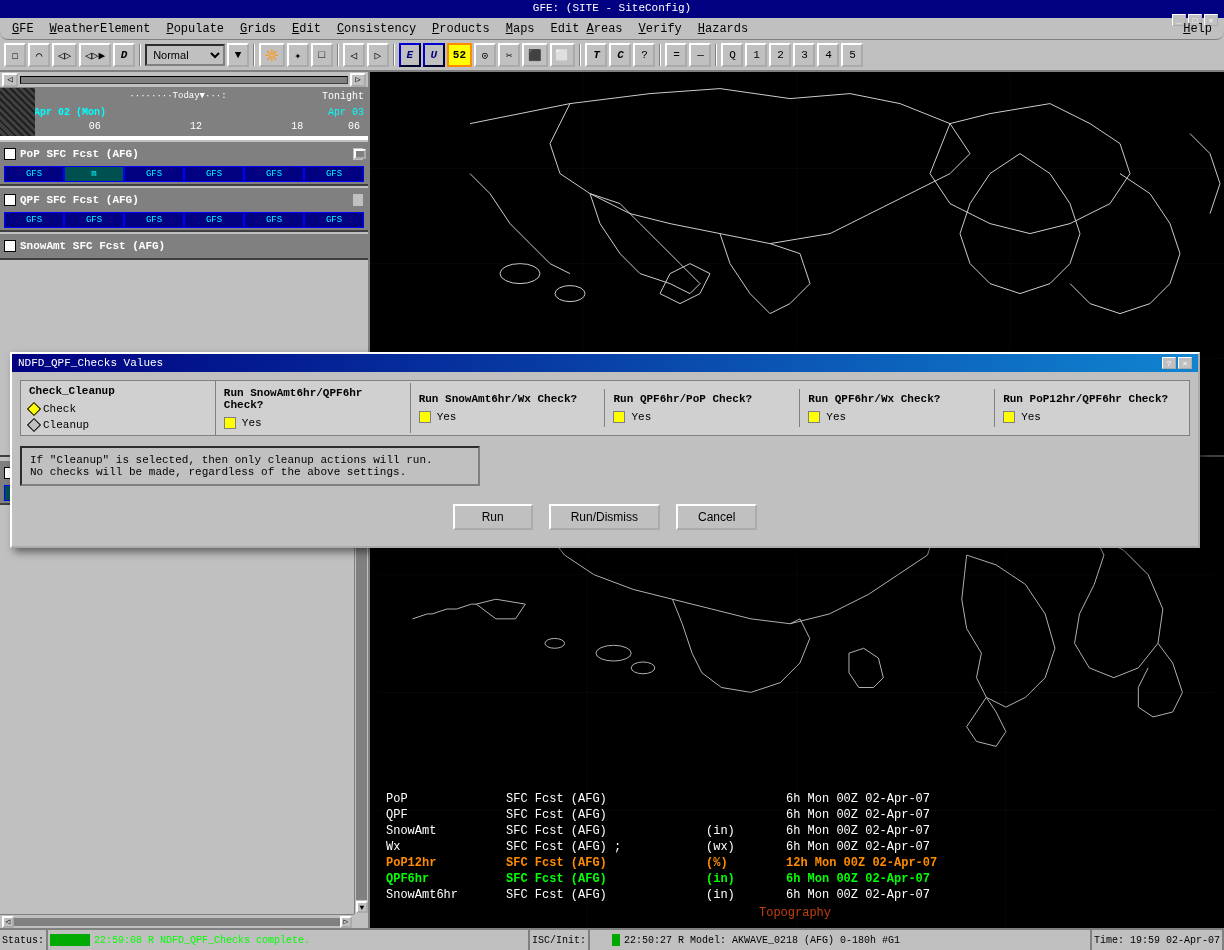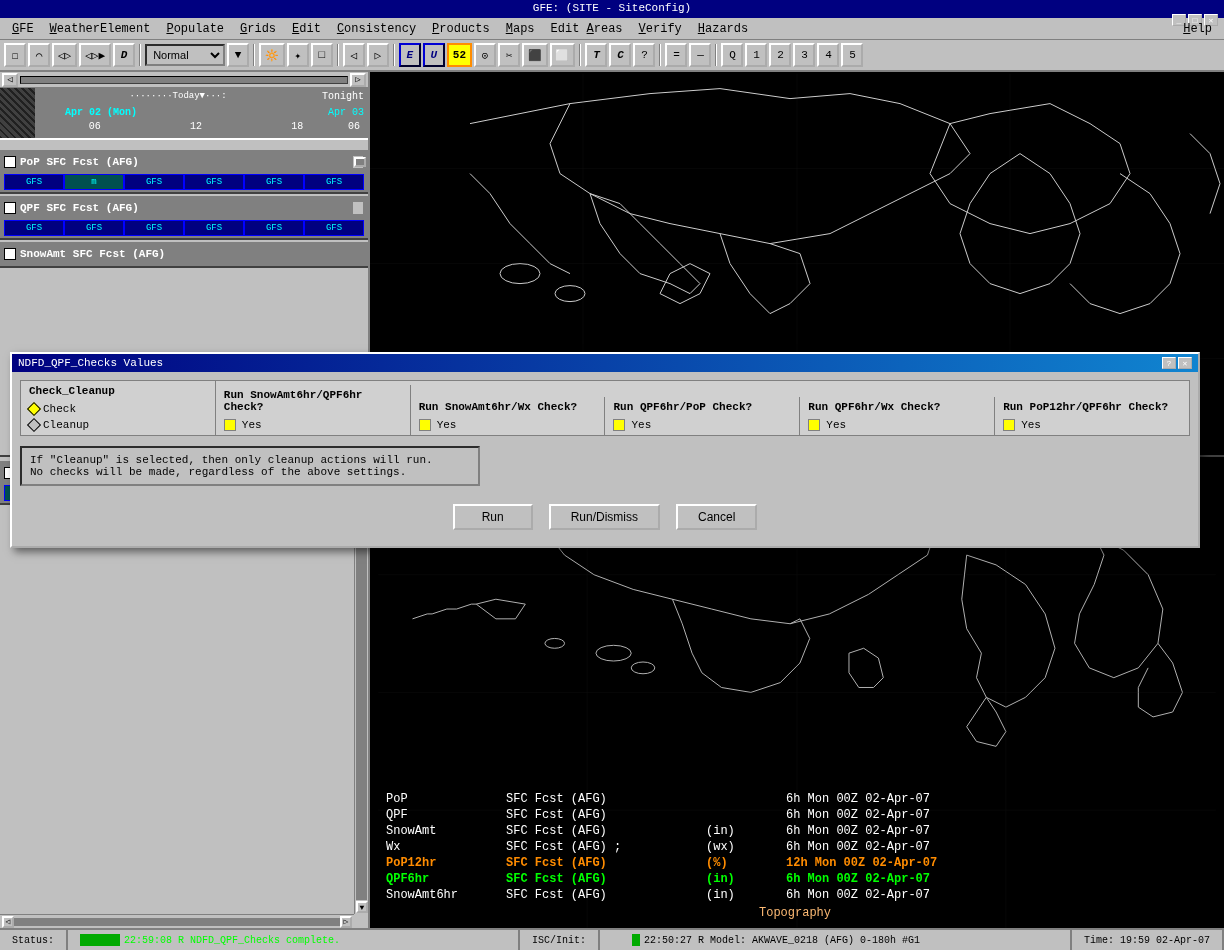--- a/index.html
+++ b/index.html
@@ -26,20 +26,21 @@
     }
 
     
     #menu-bar {
       background: #c0c0c0;
       border-bottom: 1px solid #808080;
       display: flex;
       align-items: center;
       height: 22px;
       padding: 0 4px;
+      border-radius: 8px;
     }
     .menu-item {
       padding: 2px 8px;
       cursor: pointer;
       font-size: 12px;
       color: #000;
     }
     .menu-item span.underline { text-decoration: underline; }
 
     
@@ -176,21 +177,21 @@
       justify-content: center;
       cursor: pointer;
     }
 
     #dialog-content {
       padding: 8px;
     }
 
     .dialog-row {
       display: flex;
-      align-items: flex-end;
+      align-items: center;
       gap: 0;
       border-bottom: 1px solid #808080;
     }
 
     .dialog-col {
       flex: 1;
       padding: 4px 8px;
       border-right: 1px solid #808080;
     }
     .dialog-col:last-child { border-right: none; }
@@ -289,37 +290,37 @@
       gap: 20px;
       margin-bottom: 2px;
     }
 
     .map-info-label { color: white; min-width: 100px; }
     .map-info-type { color: white; min-width: 180px; }
     .map-info-unit { color: white; min-width: 60px; }
     .map-info-time { color: white; }
     .map-info-highlight { color: #ff8c00; font-weight: bold; }
     .map-info-green { color: #00ff00; font-weight: bold; }
-    .map-topography { color: #fdba74; text-align: center; margin-top: 4px; }
+    .map-topography { color: #c2410c; text-align: center; margin-top: 4px; }
 
     
     #status-bar {
       position: absolute;
       bottom: 0;
       left: 0;
       right: 0;
       height: 22px;
       background: #c0c0c0;
       border-top: 2px solid #808080;
       display: flex;
       align-items: center;
       font-size: 10px;
     }
     .status-section {
-      padding: 0 12px;
+      padding: 0 2px;
       border-right: 2px solid #808080;
       height: 100%;
       display: flex;
       align-items: center;
       gap: 4px;
     }
     .status-green-box {
       background: #00aa00;
       color: white;
       padding: 1px 4px;
@@ -469,43 +470,43 @@
   <div id="left-panel">
 
     <div id="left-top" style="height:45%; border-bottom:2px solid #404040; position:relative; overflow:hidden; background:#c0c0c0;">
 
       <div style="display:flex; align-items:center; height:16px; background:#c0c0c0; border-bottom:1px solid #808080; padding:0 2px;">
         <div class="nav-btn">◁</div>
         <div style="flex:1; height:8px; background:#808080; border:1px inset #404040; margin:0 2px;"></div>
         <div class="nav-btn">▷</div>
       </div>
 
-      <div style="background:#808080; border-bottom:2px solid #ffffff; height:52px; position:relative; overflow:hidden;">
+      <div style="background:#808080; border-bottom:4px solid #ffffff; height:52px; position:relative; overflow:hidden;">
         <div style="display:flex; align-items:center; font-size:10px; color:white; padding:1px 4px; height:16px;">
           <span style="color:#00ffff; min-width:30px;">4/1</span>
           <span style="flex:1; text-align:center; color:white; font-size:9px;">········Today▼···:</span>
           <span style="color:white;">Tonight</span>
         </div>
-        <div style="display:flex; align-items:center; font-size:10px; color:white; padding:1px 4px; height:16px;gap:31px;">
+        <div style="display:flex; align-items:center; font-size:10px; color:white; padding:1px 4px; height:16px;">
           <span style="min-width:30px;"></span>
           <span style="color:cyan; font-size:10px; font-weight:bold;">Apr 02 (Mon)</span>
           <span style="margin-left:auto; color:cyan;">Apr 03</span>
         </div>
         <div style="display:flex; padding:1px 4px; height:16px; font-size:10px; color:white;">
           <span style="min-width:40px;"></span>
           <span style="flex:1; text-align:center;">06</span>
           <span style="flex:1; text-align:center;">12</span>
           <span style="flex:1; text-align:center;">18</span>
           <span style="margin-right:4px;">06</span>
         </div>
 
         <div style="position:absolute; top:0; left:0; width:35px; bottom:0; background:repeating-linear-gradient(45deg, #202020, #202020 2px, #404040 2px, #404040 5px);"></div>
       </div>
 
-      <div class="we-row" style="margin-top:10px;">
+      <div class="we-row" style="margin-top:2px;">
         <div class="we-header">
           <div class="we-checkbox"></div>
           <span class="we-label">PoP  SFC  Fcst (AFG)</span>
           <div class="scrollbar-v" style="position:relative; right:auto; top:auto; bottom:auto; display:inline-block; width:12px; height:14px; margin-left:auto; background:#c0c0c0; border:1px solid #808080;">
             <div class="scroll-thumb" style="height:10px;"></div>
           </div>
         </div>
         <div class="we-cells">
           <div class="we-cell">GFS</div>
           <div class="we-cell" style="background:#005050;">m</div>

